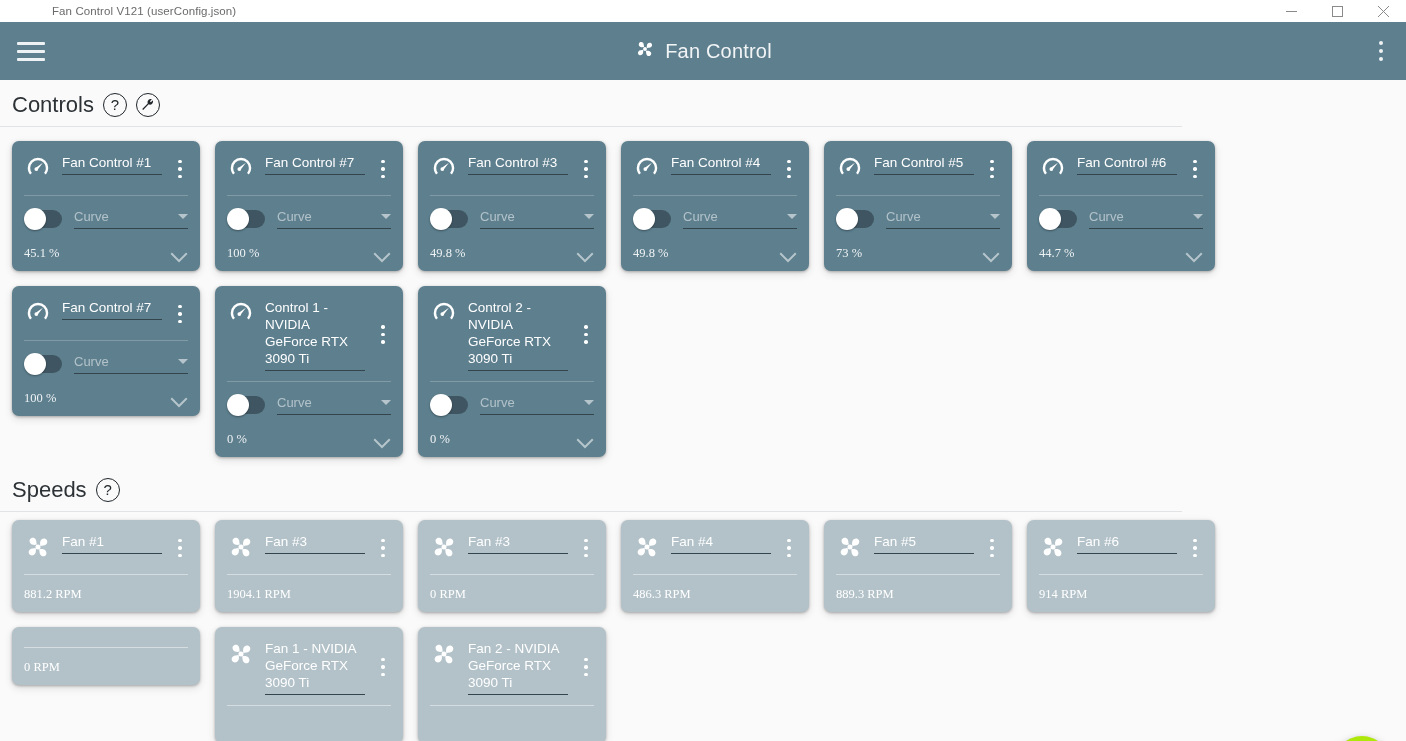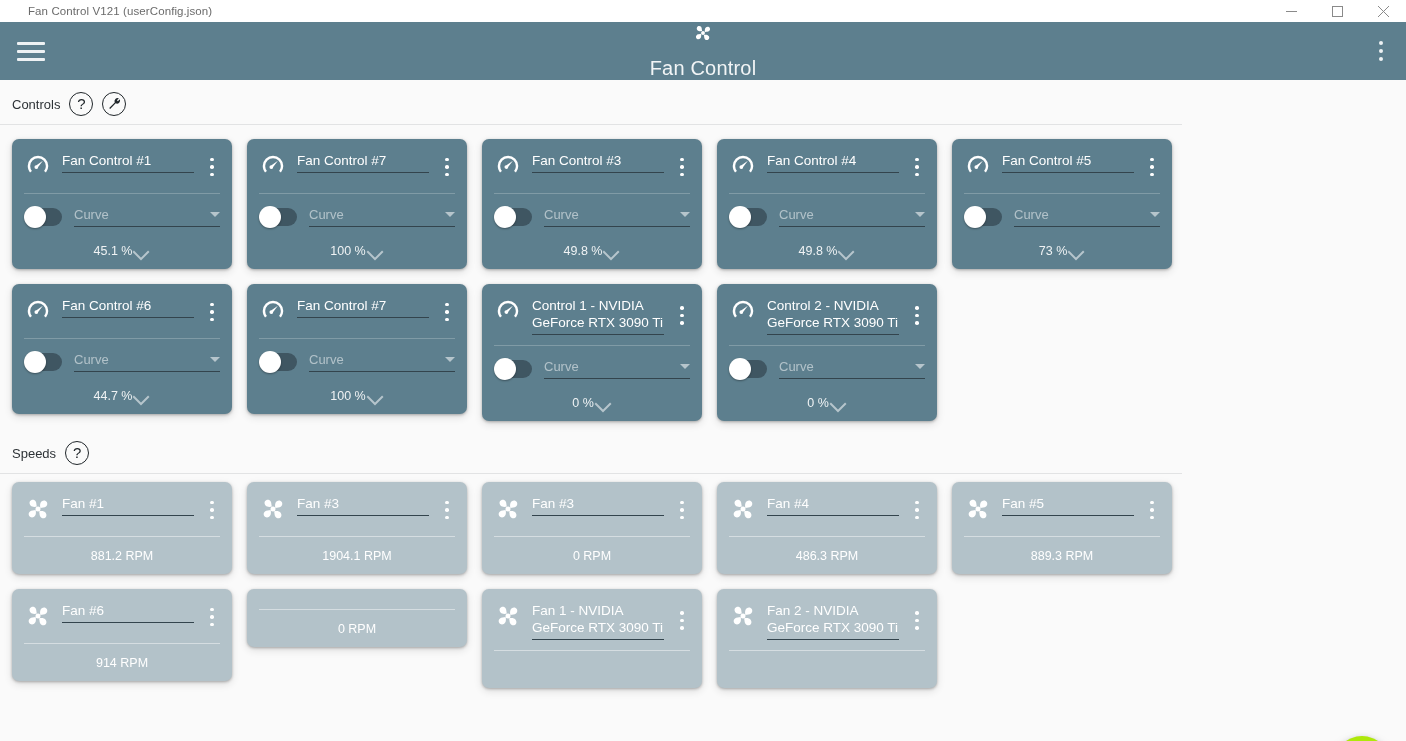--- a/index.html
+++ b/index.html
@@ -10,20 +10,21 @@
     font-family: "Liberation Sans", sans-serif;
   }
 
   
   .titlebar {
     position: relative;
     height: 22px;
     background: #ffffff;
     display: flex;
     align-items: center;
+    padding-left: 24px;
   }
   .titlebar-text {
     margin-left: 28px;
     font-size: 11.5px;
     color: #6b6b6b;
     letter-spacing: .1px;
   }
   .win-controls {
     position: absolute;
     right: 0; top: 0;
@@ -59,21 +60,20 @@
     border-radius: 1px;
   }
   .appbar-title {
     position: absolute;
     left: 0; right: 0;
     display: flex;
     align-items: center;
     justify-content: center;
     gap: 9px;
     pointer-events: none;
-    flex-direction: column;
   }
   .appbar-title .brand-text {
     font-size: 20px;
     color: #f2f5f6;
     letter-spacing: .2px;
   }
   .appbar-kebab {
     position: absolute;
     right: 8px;
     width: 34px; height: 40px;
@@ -97,21 +97,21 @@
   }
 
   
   .section-head {
     display: flex;
     align-items: center;
     gap: 9px;
     padding-left: 12px;
   }
   .section-title {
-    font-size: 13px;
+    font-size: 22px;
     color: #2d3236;
     font-weight: 400;
   }
   .circ-icon {
     width: 24px; height: 24px;
     border: 1.7px solid #20262a;
     border-radius: 50%;
     display: flex; align-items: center; justify-content: center;
     color: #20262a;
     background: transparent;
@@ -127,21 +127,21 @@
   
   .grid {
     display: flex;
     flex-wrap: wrap;
     align-items: flex-start;
     padding-left: 12px;
     column-gap: 15px;
   }
 
   .card {
-    width: 220px;
+    width: 188px;
     border-radius: 7px;
     position: relative;
     box-shadow: 0 1px 3px rgba(0,0,0,.28), 0 3px 8px rgba(0,0,0,.12);
     padding: 10px 12px 8px 12px;
   }
   .card.control { background: #5d7f8e; }
   .card.speed   { background: #b3c2c9; }
 
   .card-top {
     display: flex;
@@ -242,23 +242,24 @@
   }
   .select-underline {
     height: 1px;
     background: #33444d;
   }
 
   
   .val-row {
     display: flex;
     align-items: center;
-    justify-content: center;
+    justify-content: space-between;
     margin-top: 14px;
     min-height: 20px;
+    font-family: Liberation Serif, serif;
   }
   .card-value {
     font-size: 12.5px;
     color: rgba(255,255,255,.90);
   }
   .card.speed .card-value { color: #ffffff; }
   .chev {
     width: 18px; height: 10px;
     position: relative;
   }

